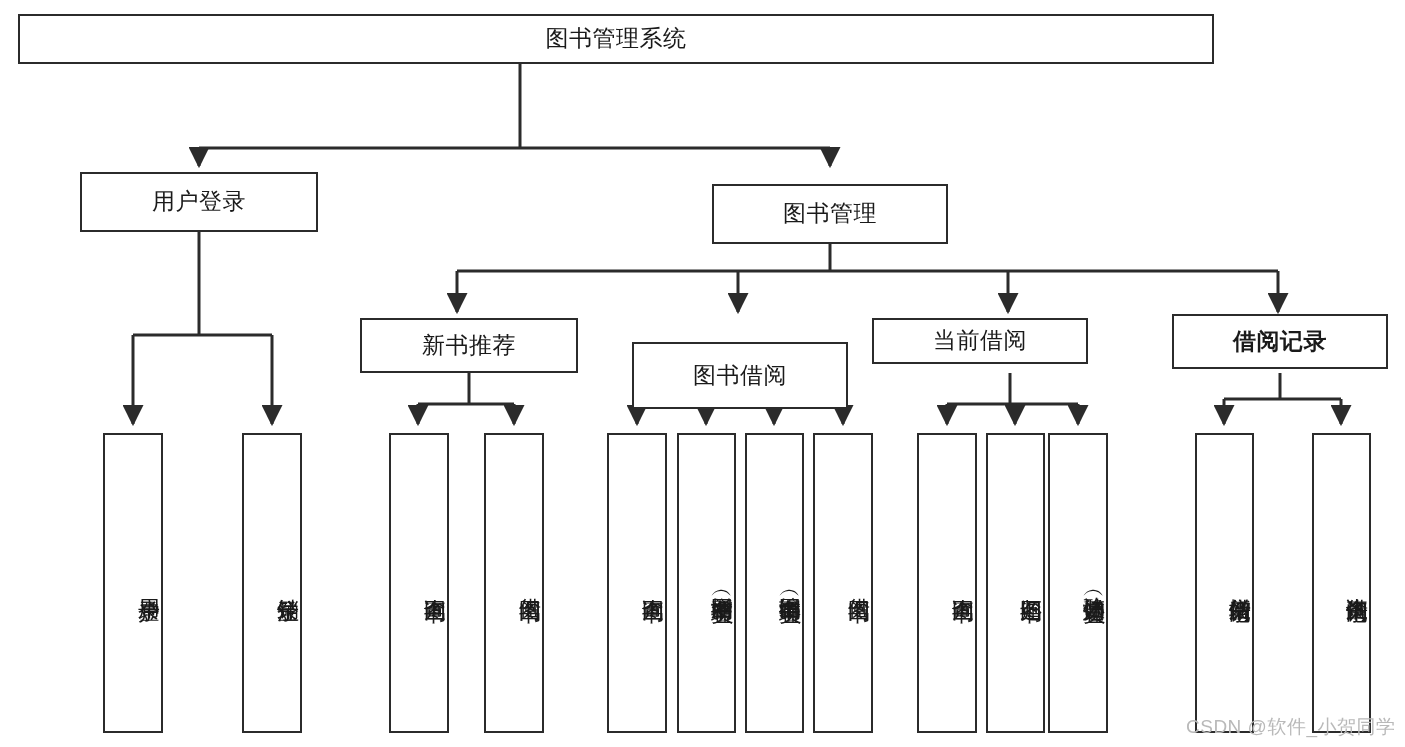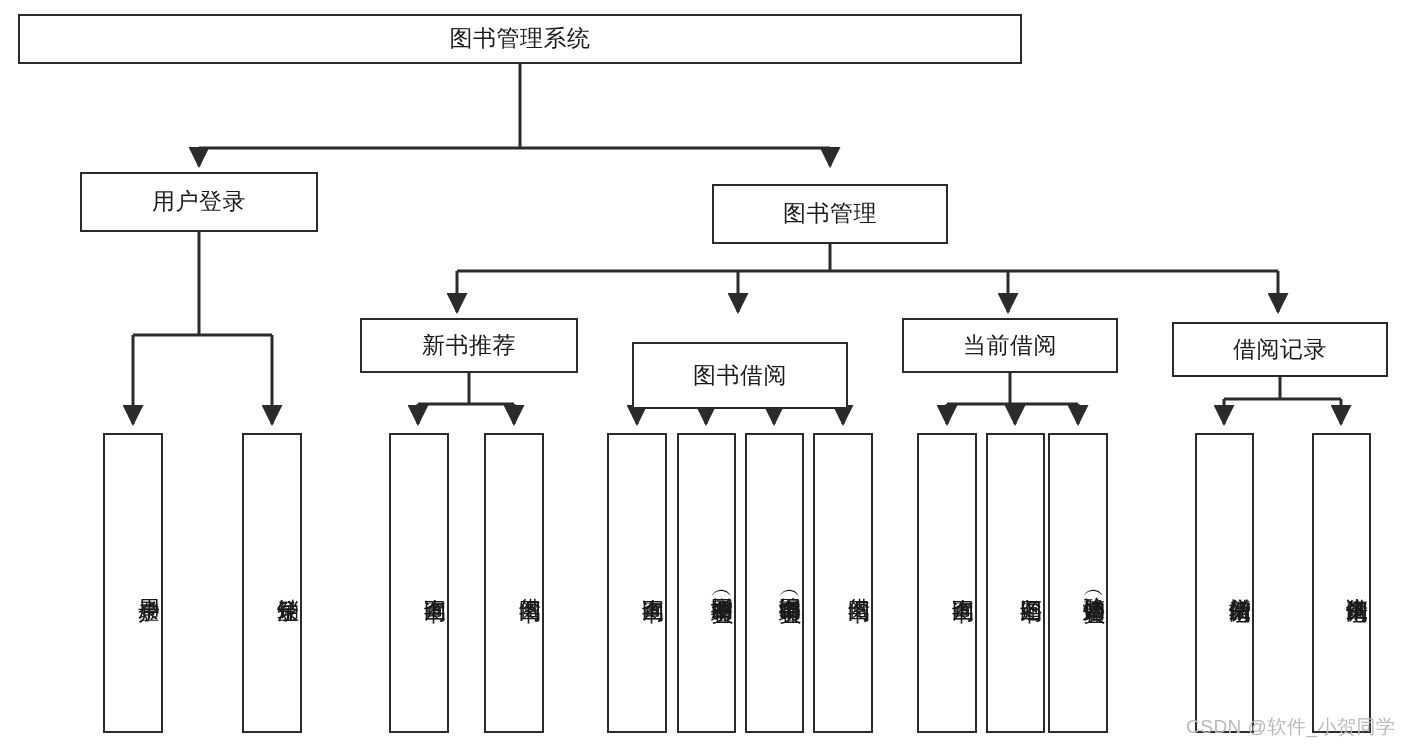--- a/index.html
+++ b/index.html
@@ -111,41 +111,41 @@
       <path d="M 1015 404 L 1015 424" marker-end="url(#arrow)"></path>
       <path d="M 1078 404 L 1078 424" marker-end="url(#arrow)"></path>
 
       <path d="M 1280 373 L 1280 399"></path>
       <path d="M 1224 399 L 1341 399"></path>
       <path d="M 1224 399 L 1224 424" marker-end="url(#arrow)"></path>
       <path d="M 1341 399 L 1341 424" marker-end="url(#arrow)"></path>
     </g>
   </svg>
 
-  <div class="node horiz" style="left:18px; top:14px; width:1004px; height:50px;">
+  <div class="node horiz" style="left:18px; top:14px; width:1196px; height:50px;">
     <span>图书管理系统</span>
   </div>
 
   <div class="node horiz" style="left:80px; top:172px; width:238px; height:60px;">
     <span>用户登录</span>
   </div>
   <div class="node horiz" style="left:712px; top:184px; width:236px; height:60px;">
     <span>图书管理</span>
   </div>
 
   <div class="node horiz" style="left:360px; top:318px; width:218px; height:55px;justify-content:center;">
     <span>新书推荐</span>
   </div>
   <div class="node horiz" style="left:632px; top:318px; width:216px; height:67px;margin-top:24px;">
     <span>图书借阅</span>
   </div>
-  <div class="node horiz" style="left:902px; top:318px; width:216px; height:55px;">
+  <div class="node horiz" style="left:872px; top:318px; width:216px; height:46px;">
     <span>当前借阅</span>
   </div>
-  <div class="node horiz" style="left:1172px; top:322px; width:216px; height:55px;">
+  <div class="node horiz" style="left:1172px; top:314px; width:216px; height:55px;font-weight:bold;">
     <span>借阅记录</span>
   </div>
 
   <div class="node vert" style="left:103px; top:433px; width:60px; height:300px;">
     <span class="vtext">用户登录</span>
   </div>
   <div class="node vert" style="left:242px; top:433px; width:60px; height:300px;">
     <span class="vtext">注销登录</span>
   </div>
 

